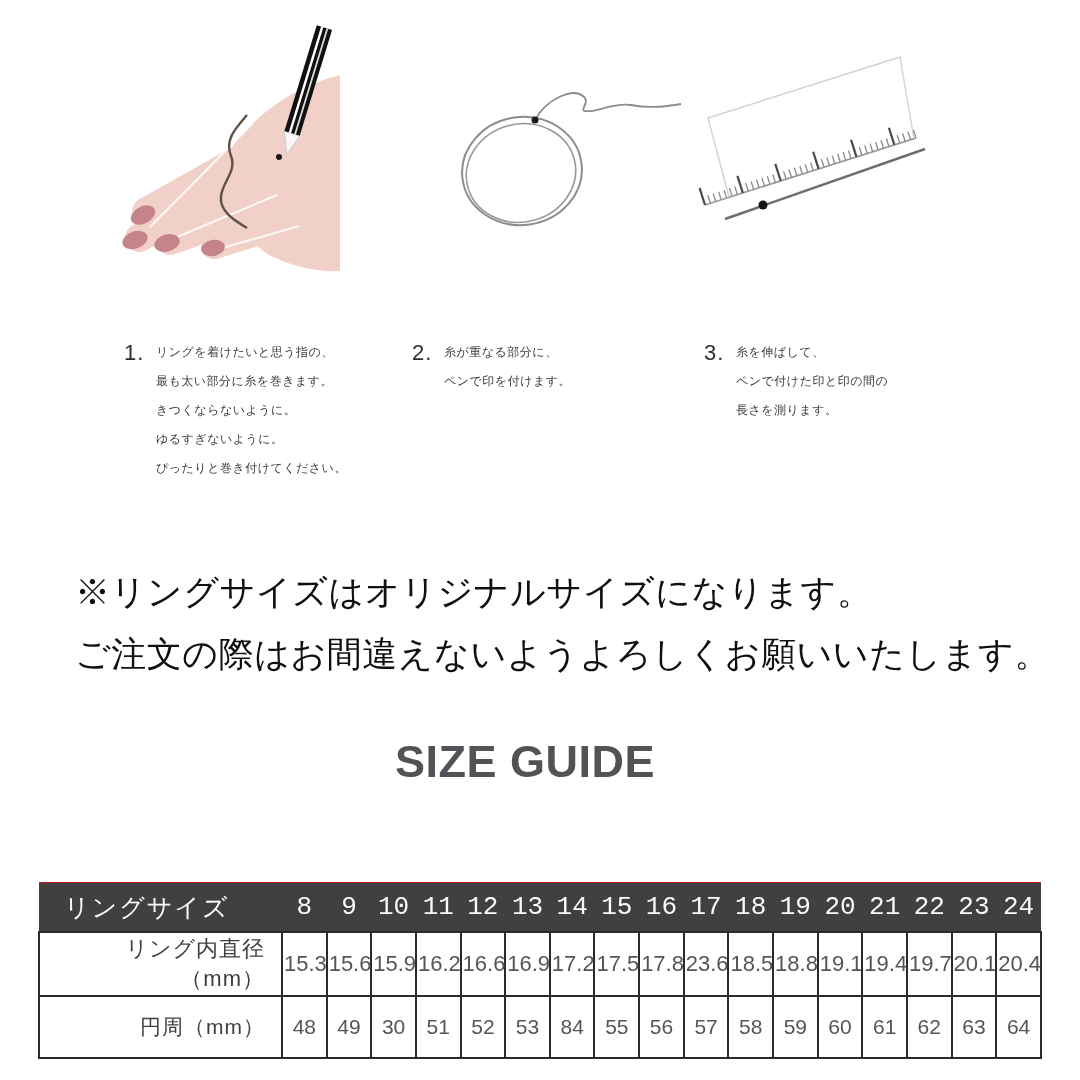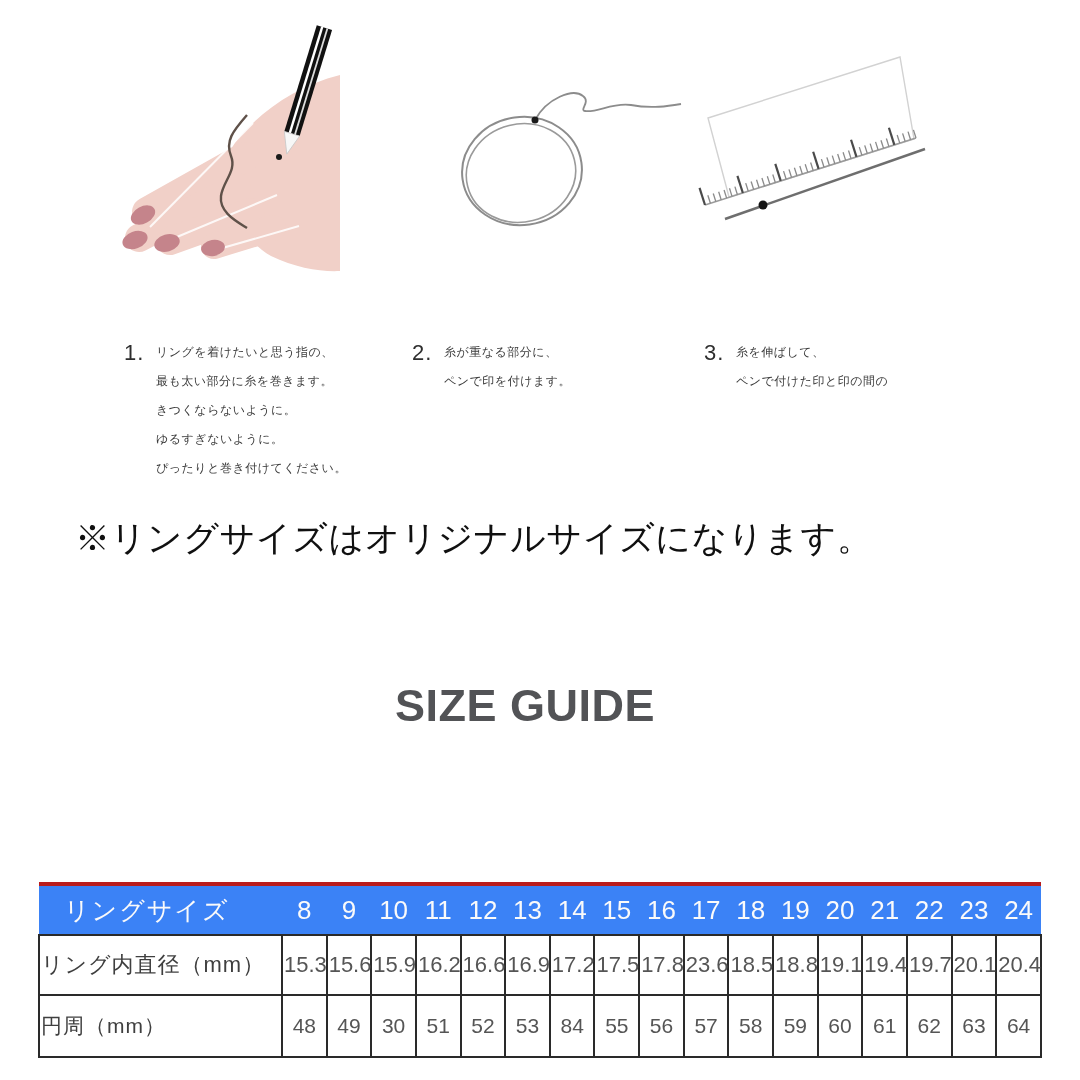--- a/index.html
+++ b/index.html
@@ -14,45 +14,45 @@
 
   .step{position:absolute;top:338px;display:flex;align-items:flex-start;}
   .step .num{font-size:22px;color:#2e2e2e;width:32px;flex:0 0 32px;line-height:29px;letter-spacing:1px;}
   .step .body{font-size:12px;line-height:29px;color:#3c3c3c;letter-spacing:0.5px;}
   .step .extra{}
   #step1{left:124px;width:330px;}
   #step2{left:412px;width:300px;}
   #step3{left:704px;width:330px;}
 
   .notice{
-    position:absolute;left:75px;top:508px;width:990px;
+    position:absolute;left:75px;top:562px;width:990px;
     font-family:"Liberation Serif","DejaVu Serif",serif;
     font-size:35px;line-height:62px;color:#101010;letter-spacing:0.5px;white-space:nowrap;
   }
   .heading{
-    position:absolute;left:0;top:680px;width:1050px;text-align:center;
+    position:absolute;left:0;top:736px;width:1050px;text-align:center;
     font-size:45px;font-weight:bold;color:#525356;letter-spacing:0.5px;
   }
 
   table.size-table{
     position:absolute;left:38px;top:882px;width:1004px;
     border-collapse:collapse;table-layout:fixed;
   }
   table.size-table thead th{
-    background:#3b82f6;color:#fafafa;font-weight:normal;height:46px;
-    border:none;border-top:4px solid #b91c1c;
+    background:#404040;color:#fafafa;font-weight:normal;height:46px;
+    border:none;border-top:1px solid #b91c1c;font-family:Liberation Mono, monospace;
   }
   table.size-table th.lbl{width:217px;text-align:left;padding-left:25px;font-size:25px;letter-spacing:2px;}
   table.size-table thead th.num{font-size:26px;text-align:center;}
   table.size-table tbody td{
     border:2px solid #2a2a2a;background:#fff;color:#555;text-align:center;vertical-align:middle;
   }
   table.size-table tbody tr.diameter td{height:56px;font-size:22px;}
   table.size-table tbody tr.circumference td{height:58px;font-size:21px;}
-  table.size-table tbody td.lbl{text-align:left;padding-right:4px;font-size:24px;color:#3f3f3f;letter-spacing:1px;margin-left:28px;}
+  table.size-table tbody td.lbl{text-align:right;padding-right:16px;font-size:24px;color:#3f3f3f;letter-spacing:1px;margin-left:28px;}
 </style>
 </head>
 <body>
 
 <div class="canvas">
 
   <svg class="illus hand" viewBox="0 0 260 310" aria-hidden="true">
     <g>
       <path fill="#f1d0c8" d="M245,60 C205,70 172,92 148,118 C133,134 126,152 130,172 C135,198 150,226 176,241 C201,253 226,257 245,256 Z"></path>
       <line x1="150" y1="142" x2="52" y2="197" stroke="#f1d0c8" stroke-width="30" stroke-linecap="round"></line>
@@ -158,25 +158,27 @@
       <div>糸が重なる部分に、</div>
       <div>ペンで印を付けます。</div>
     </div>
   </div>
 
   <div class="step" id="step3">
     <span class="num">3.</span>
     <div class="body">
       <div>糸を伸ばして、</div>
       <div>ペンで付けた印と印の間の</div>
+      <div>長さを測ります。</div>
     </div>
   </div>
 
   <div class="notice">
     <div>※リングサイズはオリジナルサイズになります。</div>
+    <div>ご注文の際はお間違えないようよろしくお願いいたします。</div>
   </div>
 
   <div class="heading">SIZE GUIDE</div>
 
   <table class="size-table">
     <thead>
       <tr id="header-row">
         <th class="lbl">リングサイズ</th>
       <th class="num">8</th>
           <th class="num">9</th>

